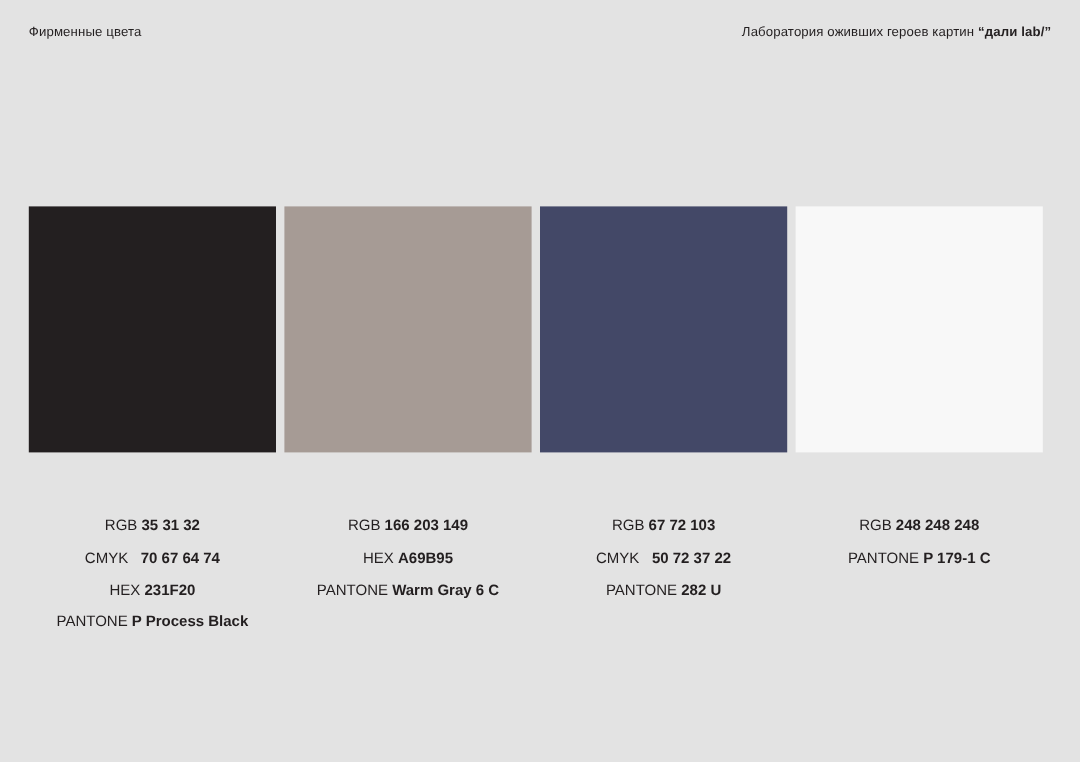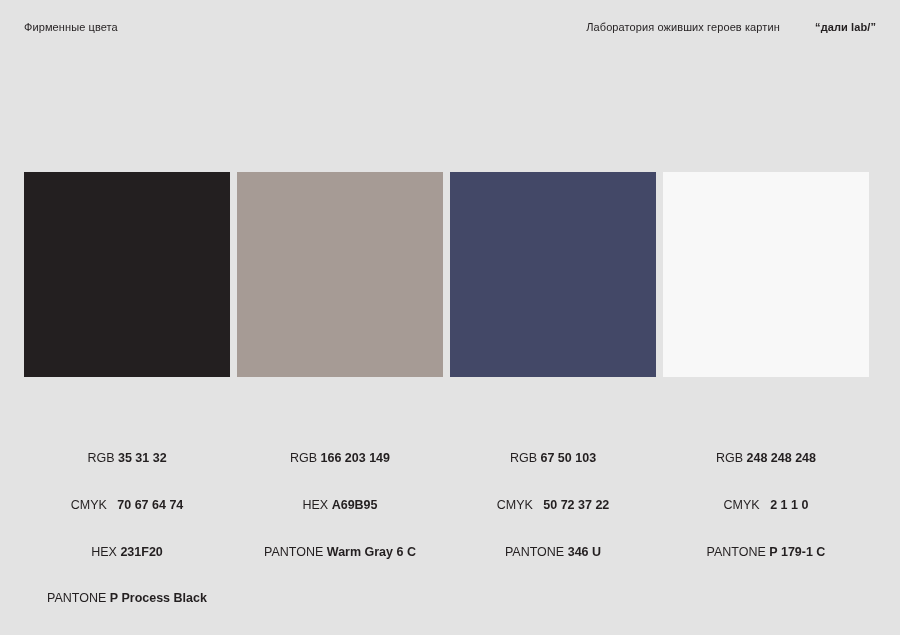--- a/index.html
+++ b/index.html
@@ -40,21 +40,20 @@
   }
   .header-left {
     white-space: nowrap;
   }
   .header-right {
     white-space: nowrap;
     text-align: right;
   }
   .header-right .brand {
     font-weight: bold;
-    margin-left: 32px;
   }
 
   
   .palette {
     position: absolute;
     left: 24px;
     top: 172px;
     width: 852px;
     display: flex;
     gap: 7px;
@@ -81,21 +80,20 @@
   .spec-col {
     width: 206px;
     flex: 0 0 206px;
     text-align: center;
   }
   .spec-row {
     font-size: 12.5px;
     line-height: 26.8px;
     white-space: nowrap;
     color: #231f20;
-    margin-top: 20px;
   }
   .spec-label {
     font-weight: normal;
   }
   .spec-value {
     font-weight: bold;
   }
   .spec-row.cmyk .spec-label::after {
     content: "\00a0";
   }
@@ -159,40 +157,36 @@
       </div>
       <div class="spec-row pantone">
         <span class="spec-label">PANTONE </span>
         <span class="spec-value">Warm Gray 6 C</span>
       </div>
     </div>
 
     <div class="spec-col">
       <div class="spec-row rgb">
         <span class="spec-label">RGB </span>
-        <span class="spec-value">67 50 103</span>
+        <span class="spec-value">67 72 103</span>
       </div>
       <div class="spec-row cmyk">
         <span class="spec-label">CMYK </span>
         <span class="spec-value">50 72 37 22</span>
       </div>
       <div class="spec-row pantone">
         <span class="spec-label">PANTONE </span>
-        <span class="spec-value">346 U</span>
+        <span class="spec-value">282 U</span>
       </div>
     </div>
 
     <div class="spec-col">
       <div class="spec-row rgb">
         <span class="spec-label">RGB </span>
         <span class="spec-value">248 248 248</span>
-      </div>
-      <div class="spec-row cmyk">
-        <span class="spec-label">CMYK </span>
-        <span class="spec-value">2 1 1 0</span>
       </div>
       <div class="spec-row pantone">
         <span class="spec-label">PANTONE </span>
         <span class="spec-value">P 179-1 C</span>
       </div>
     </div>
 
   </div>
 
 </div>

